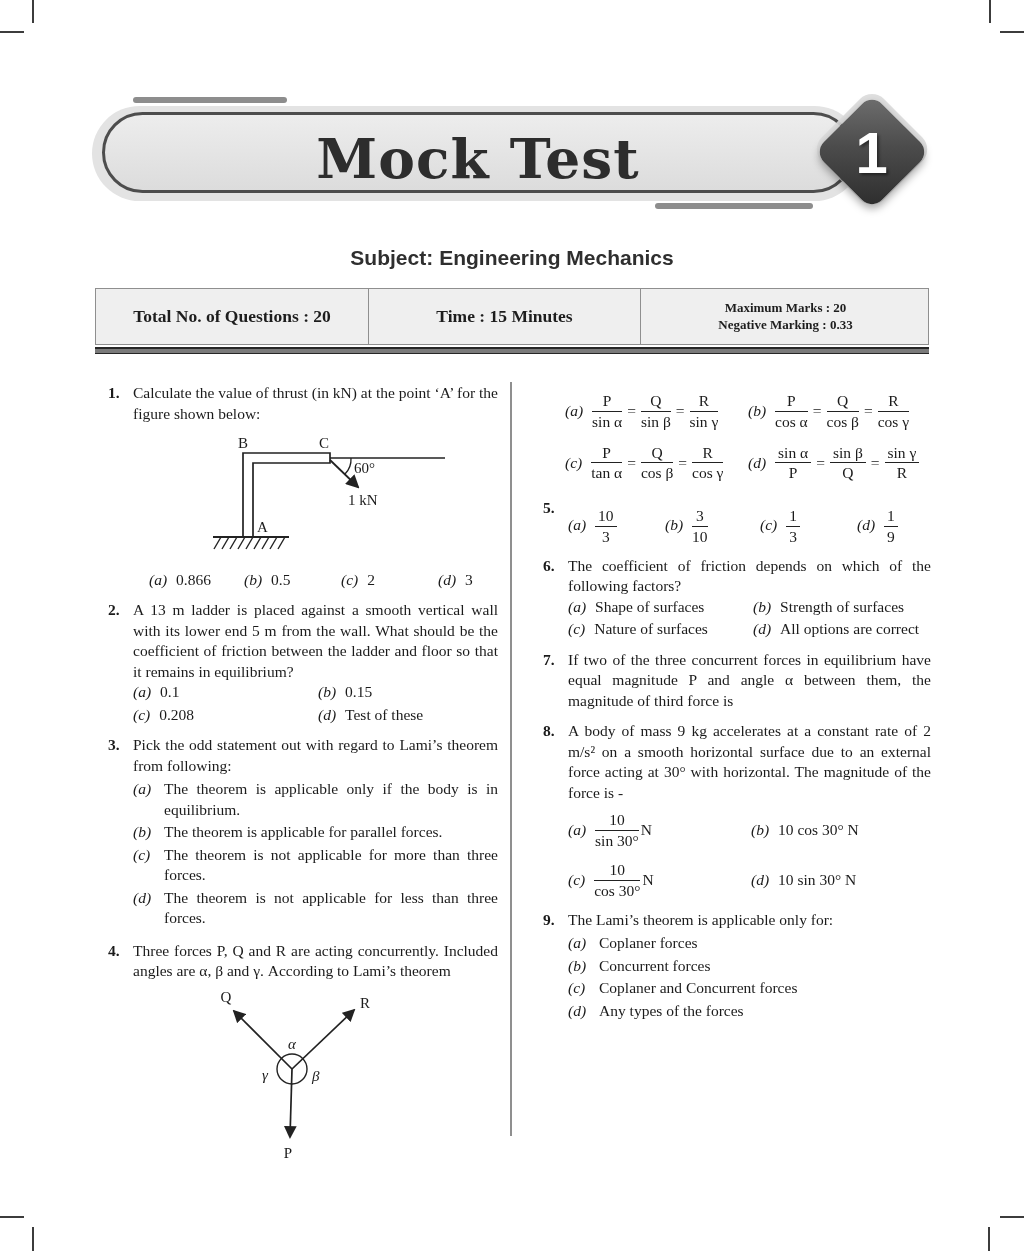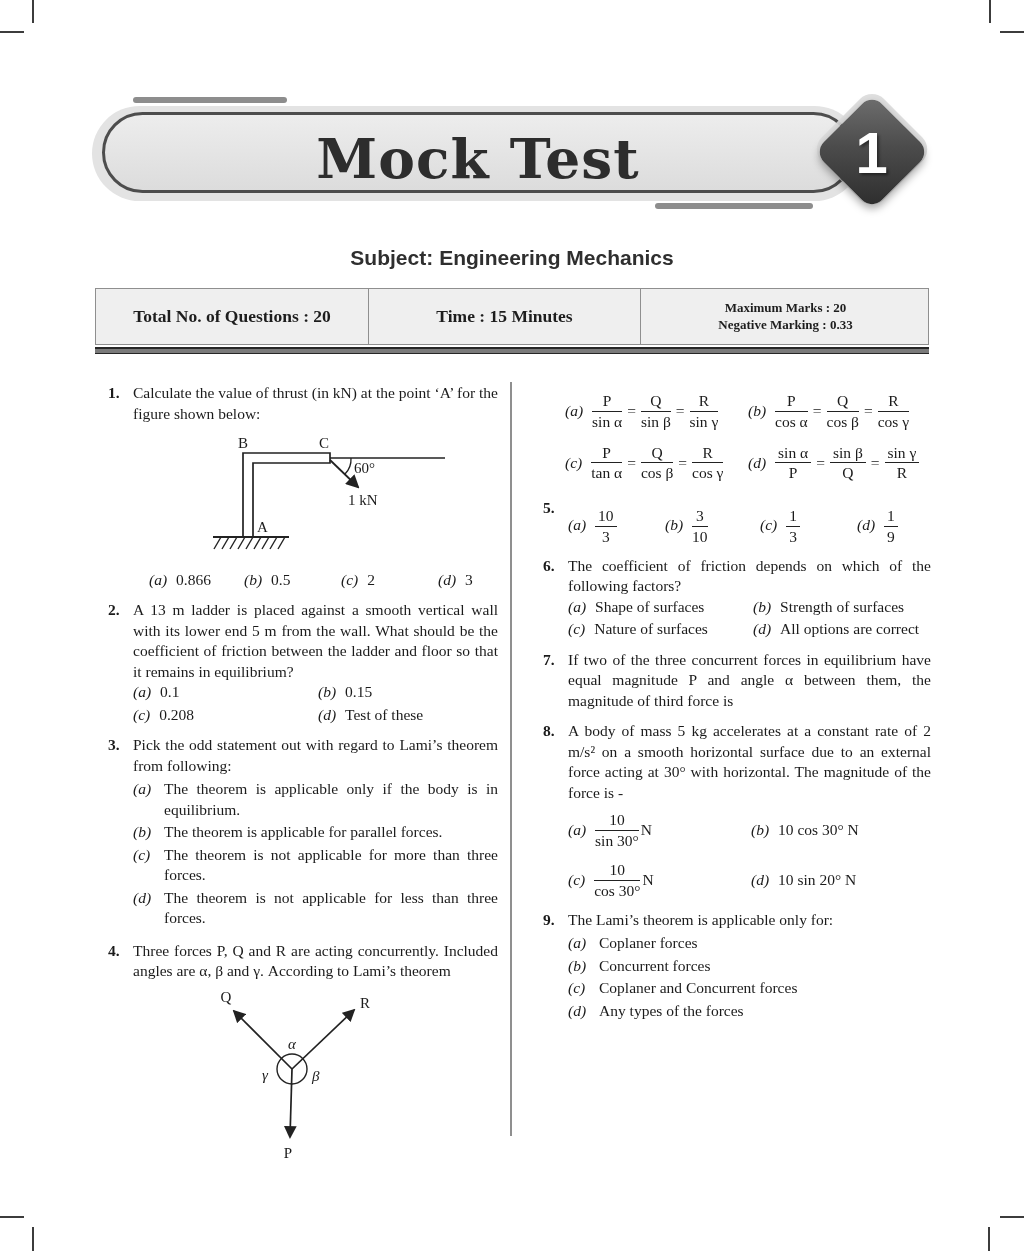--- a/index.html
+++ b/index.html
@@ -324,40 +324,40 @@
     <div class="q">
       <div class="qnum">7.</div>
       <div class="qbody">
         <div class="qtext">If two of the three concurrent forces in equilibrium have equal magnitude P and angle α between them, the magnitude of third force is</div>
       </div>
     </div>
 
     <div class="q">
       <div class="qnum">8.</div>
       <div class="qbody">
-        <div class="qtext">A body of mass 5 kg accelerates at a constant rate of 2 m/s² on a smooth horizontal surface due to an external force acting at 30° with horizontal. The magnitude of the force is -</div>
+        <div class="qtext">A body of mass 9 kg accelerates at a constant rate of 2 m/s² on a smooth horizontal surface due to an external force acting at 30° with horizontal. The magnitude of the force is -</div>
         <div class="q8opts" style="margin-left:-22px;">
           <span class="opt-f eqn">
               <span class="ol">(a)</span>
               <span class="frac">
                 <span class="fn">10</span>
                 <span class="fd">sin 30°</span>
               </span>
               <span class="suffix">N</span>
             </span>
           <span class="opt-inline"><span class="ol">(b)</span><span>10 cos 30° N</span></span>
           <span class="opt-f eqn">
               <span class="ol">(c)</span>
               <span class="frac">
                 <span class="fn">10</span>
                 <span class="fd">cos 30°</span>
               </span>
               <span class="suffix">N</span>
             </span>
-          <span class="opt-inline"><span class="ol">(d)</span><span>10 sin 20° N</span></span>
+          <span class="opt-inline"><span class="ol">(d)</span><span>10 sin 30° N</span></span>
         </div>
       </div>
     </div>
 
     <div class="q">
       <div class="qnum">9.</div>
       <div class="qbody">
         <div class="qtext">The Lami’s theorem is applicable only for:</div>
         <div class="opts-1">
           <div class="opt-row">

